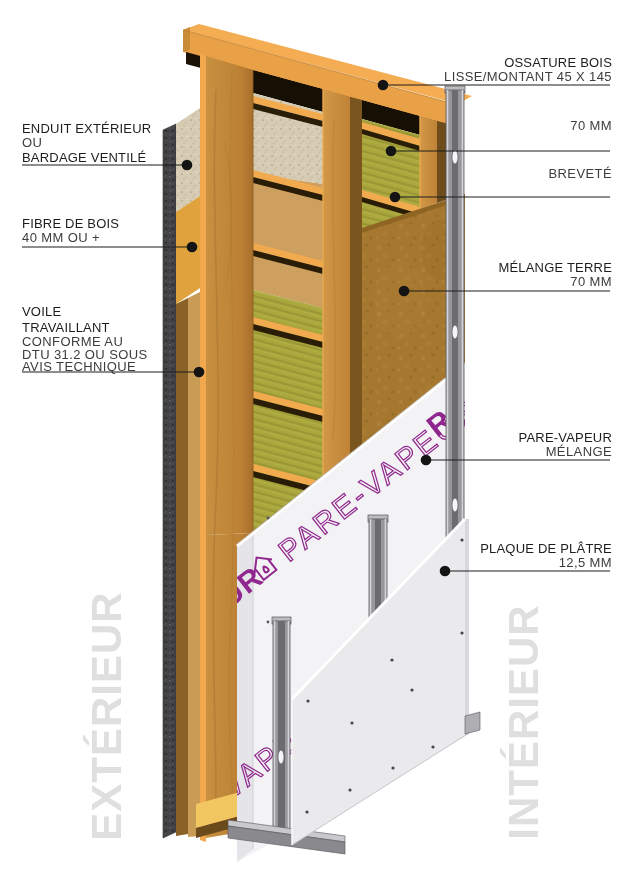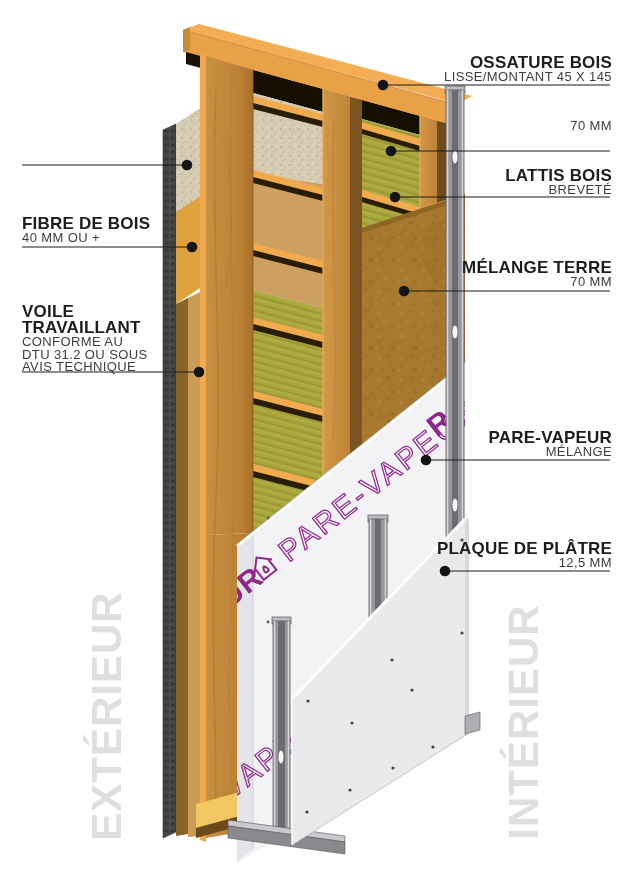--- a/index.html
+++ b/index.html
@@ -1,20 +1,20 @@
 <!DOCTYPE html>
 <html><head>
 <meta charset="utf-8">
 <style>
   html,body{margin:0;padding:0;background:#ffffff;}
   .stage{position:relative;width:639px;height:872px;background:#ffffff;overflow:hidden;
          font-family:"Liberation Sans",sans-serif;}
   .stage svg{position:absolute;left:0;top:0;}
   .lbl{position:absolute;color:#1d1d1b;}
-  .lbl .t{font-weight:bold;font-size:17px;line-height:16px;letter-spacing:.2px;white-space:nowrap;}
+  .lbl .t{font-weight:normal;font-size:13px;line-height:16px;letter-spacing:.2px;white-space:nowrap;}
   .lbl .s{font-weight:normal;font-size:13px;line-height:12.5px;letter-spacing:.4px;color:#3d3d3c;white-space:nowrap;}
   .lbl.right{text-align:right;left:312px;width:300px;}
   .lbl.left{left:22px;width:230px;text-align:left;}
   .wm{position:absolute;font-weight:bold;font-size:42px;letter-spacing:1px;color:#dfdfdf;
       white-space:nowrap;transform:translate(-50%,-50%) rotate(-90deg);}
 </style>
 </head>
 <body>
 
 <div class="stage">
@@ -267,36 +267,40 @@
 </svg>
 
 <div class="lbl right" style="top:55px">
   <div class="t">OSSATURE BOIS</div>
   <div class="s">LISSE/MONTANT 45 X 145</div>
 </div>
 <div class="lbl right" style="top:120px">
   <div class="s">70 MM</div>
 </div>
 <div class="lbl right" style="top:168px">
-  <div class="t">LATTIS BOIS</div>
   <div class="s">BREVETÉ</div>
 </div>
 <div class="lbl right" style="top:260px">
   <div class="t">MÉLANGE TERRE</div>
   <div class="s">70 MM</div>
 </div>
 <div class="lbl right" style="top:430px">
   <div class="t">PARE-VAPEUR</div>
   <div class="s">MÉLANGE</div>
 </div>
 <div class="lbl right" style="top:541px">
   <div class="t">PLAQUE DE PLÂTRE</div>
   <div class="s">12,5 MM</div>
 </div>
 
+<div class="lbl left" style="top:121px">
+  <div class="t">ENDUIT EXTÉRIEUR</div>
+  <div class="s">OU</div>
+  <div class="t">BARDAGE VENTILÉ</div>
+</div>
 <div class="lbl left" style="top:216px">
   <div class="t">FIBRE DE BOIS</div>
   <div class="s">40 MM OU +</div>
 </div>
 <div class="lbl left" style="top:304px">
   <div class="t">VOILE</div>
   <div class="t">TRAVAILLANT</div>
   <div class="s">CONFORME AU</div>
   <div class="s">DTU 31.2 OU SOUS</div>
   <div class="s">AVIS TECHNIQUE</div>

